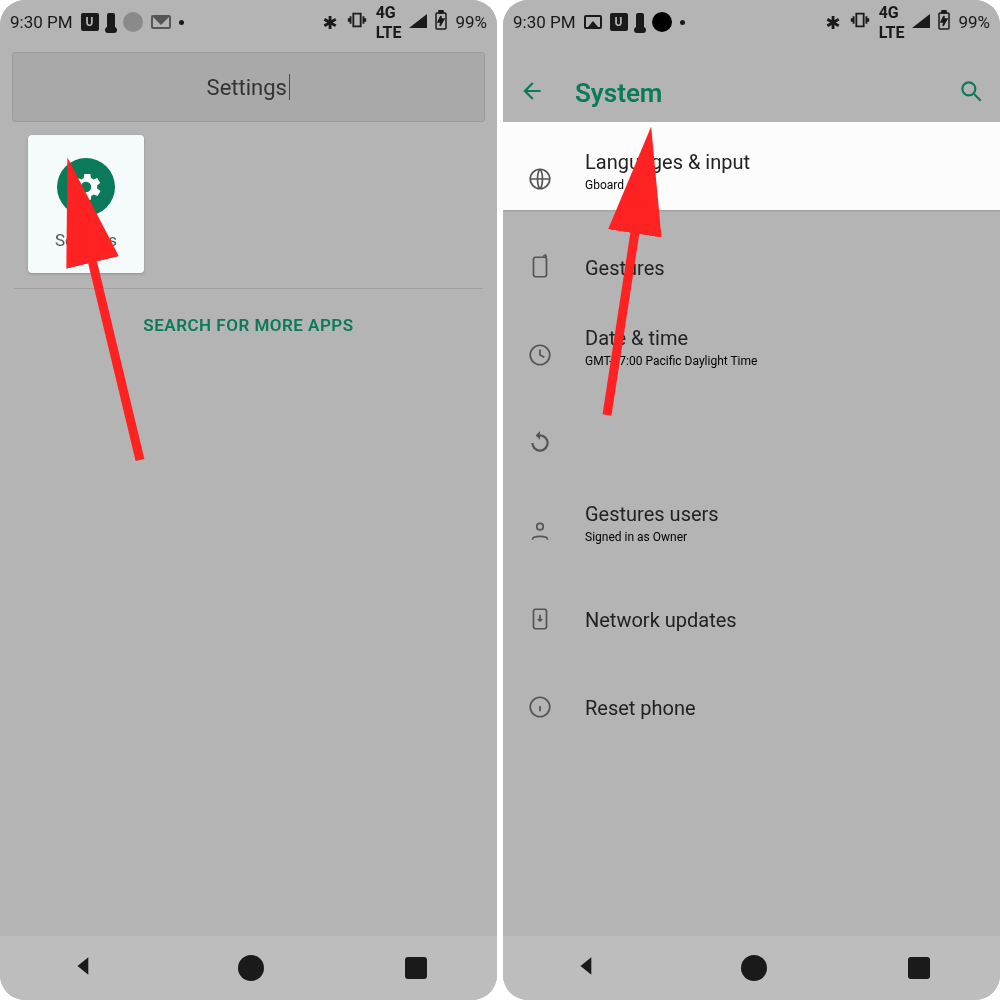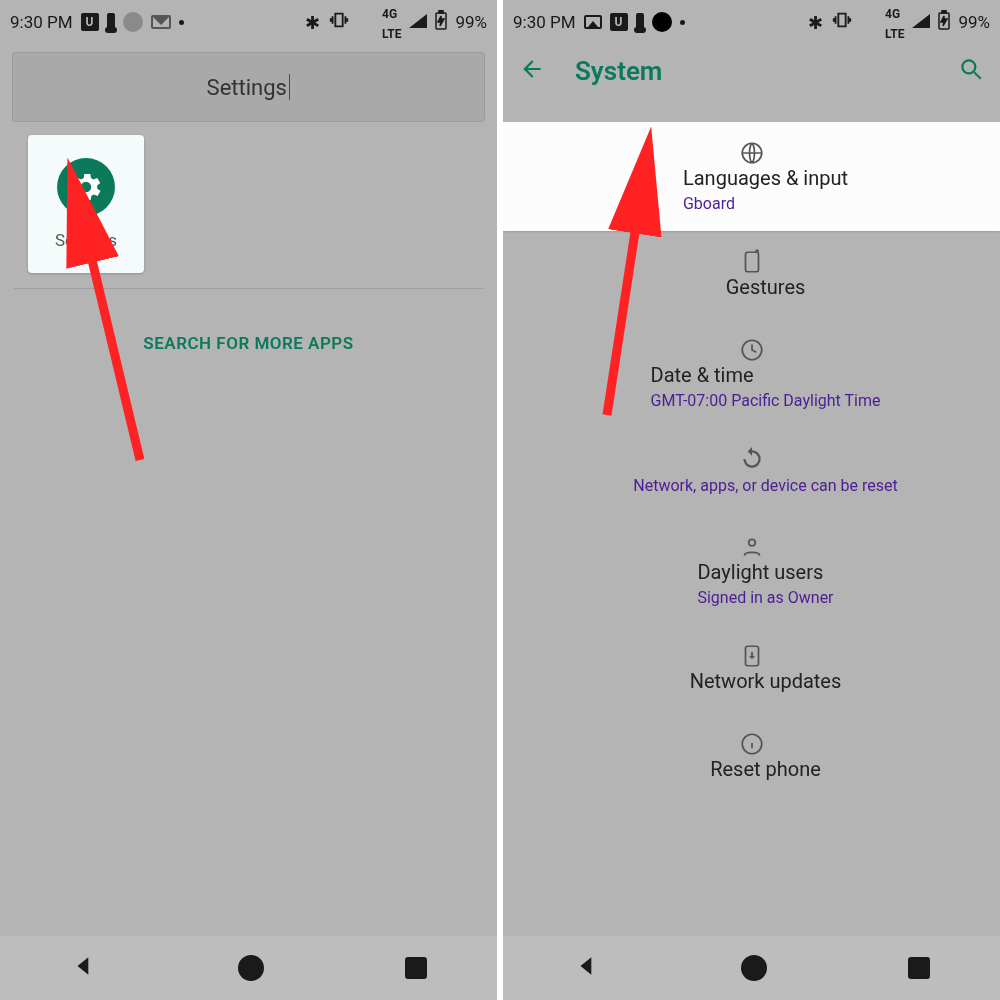--- a/index.html
+++ b/index.html
@@ -11,20 +11,21 @@
     display: flex;
     gap: 6px;
     padding: 0;
   }
   .phone {
     width: 497px;
     height: 1000px;
     background: #b4b4b4;
     position: relative;
     overflow: hidden;
+    border-radius: 25px;
   }
   
   .status {
     height: 44px;
     display: flex;
     align-items: center;
     justify-content: space-between;
     padding: 0 10px;
     font-size: 17px;
     color: #1a1a1a;
@@ -67,62 +68,61 @@
   }
   .gear-bg{
     width:58px;height:58px;border-radius:50%;
     background:#0a7a5a;
     display:flex;align-items:center;justify-content:center;
   }
   .gear-bg svg{width:36px;height:36px;fill:#fff;}
   .app-label{margin-top:14px;color:#555;font-size:17px;}
   .divider{position:absolute;top:288px;left:14px;right:14px;height:1px;background:#a0a0a0;}
   .more-apps{
-    position:absolute;top:333px;left:0;right:0;text-align:center;
+    position:absolute;top:315px;left:0;right:0;text-align:center;
     color:#0a7a5a;font-weight:600;font-size:17px;letter-spacing:0.5px;
   }
   
   .navbar{
     position:absolute;bottom:0;left:0;right:0;height:64px;
     background:#bdbdbd;
     display:flex;align-items:center;justify-content:space-around;
   }
   .navback svg{width:26px;height:26px;fill:#1a1a1a;}
   .navhome{width:26px;height:26px;border-radius:50%;background:#1a1a1a;}
   .navrecent{width:22px;height:22px;background:#1a1a1a;border-radius:3px;}
 
   
   .header {
-    display:flex;align-items:flex-start;padding:12px 16px 8px;height:72px;
+    display:flex;align-items:flex-end;padding:12px 16px 8px;height:72px;
   }
   .back-arrow svg{width:26px;height:26px;fill:#0a7a5a;}
   .header-title{flex:1;margin-left:30px;color:#0a7a5a;font-size:26px;font-weight:600;}
   .search-icon svg{width:26px;height:26px;fill:#0a7a5a;}
 
   .menu{margin-top:6px;}
   .menu-item{
-    display:flex;align-items:center;
+    display:flex;align-items:flex-end;
     padding:18px 20px;
     min-height:88px;
-    flex-direction:column;
   }
   .menu-item.highlight{background:#fcfcfc;box-shadow:0 1px 2px rgba(0,0,0,0.15);}
   .mi-icon{width:34px;display:flex;justify-content:center;color:#555;}
   .mi-icon svg{width:26px;height:26px;fill:none;stroke:#555;stroke-width:1.6;}
   .mi-text{margin-left:28px;}
   .mi-title{font-size:20px;color:#222;}
-  .mi-sub{font-size:16px;color:#4c1d95;margin-top:4px;}
+  .mi-sub{font-size:12px;color:#000000;margin-top:4px;}
 
   
   .arrow{position:absolute;pointer-events:none;}
   .arrow svg{overflow:visible;}
 
   .bt-icon{font-size:18px;}
   .vib-icon svg{width:22px;height:22px;fill:#1a1a1a;}
-  .sig-text{font-size:12px;font-weight:700;line-height:1;margin-left:24px;}
+  .sig-text{font-size:16px;font-weight:700;line-height:1;}
   .sig-bars{display:inline-block;}
   .sig-bars svg{width:18px;height:14px;fill:#1a1a1a;}
   .batt svg{width:12px;height:20px;fill:none;stroke:#1a1a1a;stroke-width:1.5;}
   .gmail-ico{position:relative;width:20px;height:14px;border:2px solid #555;border-radius:2px;}
   .gmail-ico::after{content:"";position:absolute;top:0;left:0;right:0;border-left:8px solid transparent;border-right:8px solid transparent;border-top:8px solid #555;}
 </style>
 </head>
 <body>
 
 <div class="phone">
@@ -267,32 +267,31 @@
         <div class="mi-sub">GMT-07:00 Pacific Daylight Time</div>
       </div>
     </div>
     <div class="menu-item">
       <span class="mi-icon">
           <svg viewBox="0 0 24 24">
             <path d="M4 12a8 8 0 108-8V1L8 5l4 4V6a6 6 0 11-6 6H4z" fill="#555" stroke="none"></path>
           </svg>
         </span>
       <div class="mi-text">
-        <div class="mi-sub">Network, apps, or device can be reset</div>
       </div>
     </div>
     <div class="menu-item">
       <span class="mi-icon">
           <svg viewBox="0 0 24 24">
             <circle cx="12" cy="8" r="3"></circle>
             <path d="M5 20c0-4 14-4 14 0"></path>
           </svg>
         </span>
       <div class="mi-text">
-        <div class="mi-title">Daylight users</div>
+        <div class="mi-title">Gestures users</div>
         <div class="mi-sub">Signed in as Owner</div>
       </div>
     </div>
     <div class="menu-item">
       <span class="mi-icon">
           <svg viewBox="0 0 24 24">
             <rect x="6" y="3" width="12" height="18" rx="2"></rect>
             <path d="M12 8v6m0 0l-2-2m2 2l2-2"></path>
           </svg>
         </span>

